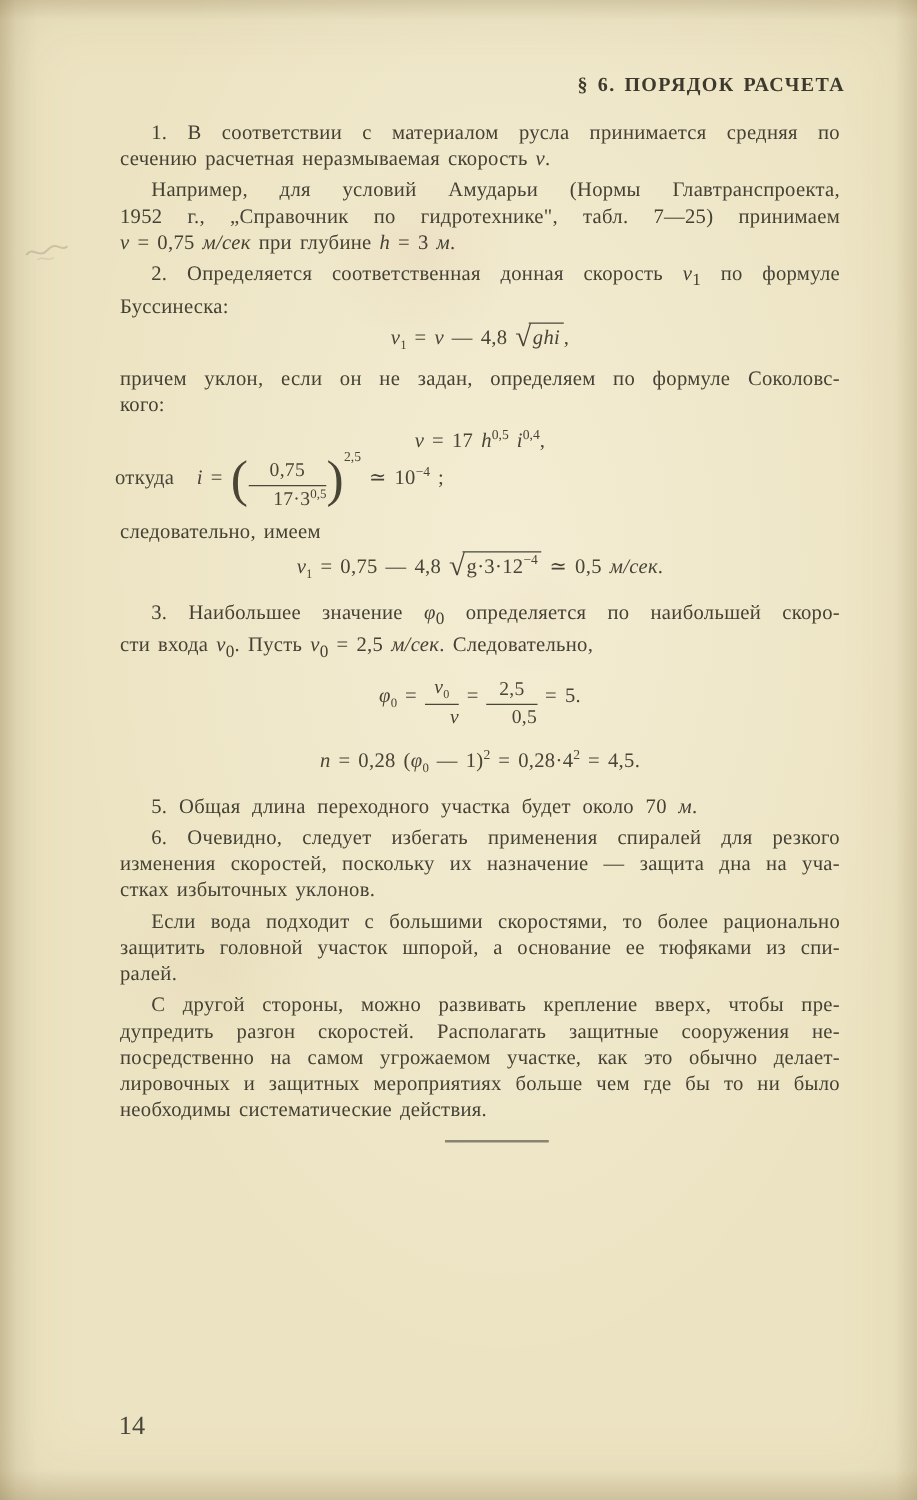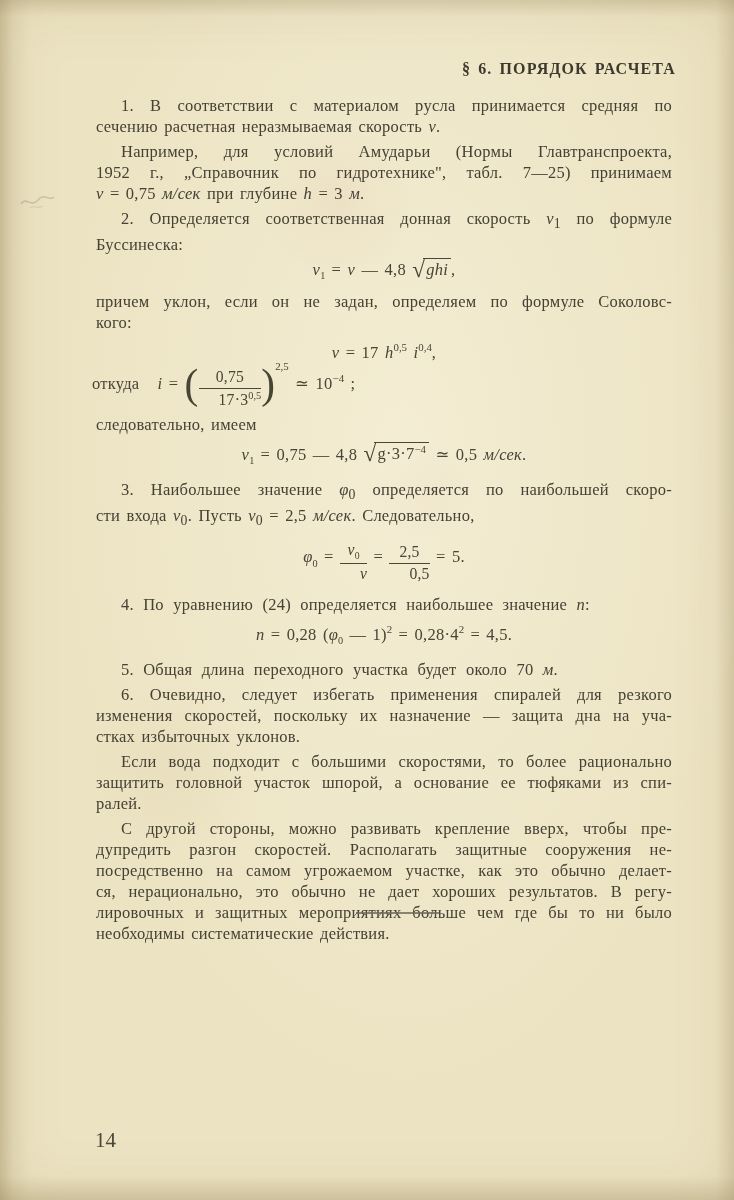--- a/index.html
+++ b/index.html
@@ -108,35 +108,32 @@
 
     <div class="formula f3">
       <span>откуда</span><span class="gap"></span><span class="it">i</span><span> = </span><span class="bigp">(</span><span class="frac"><span class="num">0,75</span><span class="den"><span>17·3</span><sup>0,5</sup></span></span><span class="bigp">)</span><sup class="pexp">2,5</sup><span> ≃ 10</span><sup>−4</sup><span> ;</span>
     </div>
 
     <p class="para">
       <span class="line">следовательно, имеем</span>
     </p>
 
     <div class="formula f4">
-      <span class="it">v</span><sub>1</sub><span> = 0,75 — 4,8 </span><span class="sqrt"><span class="rsign">√</span><span class="radicand"><span>g·3·7</span><sup>−4</sup></span></span><span> ≃ 0,5 </span><span class="it">м/сек</span><span>.</span>
+      <span class="it">v</span><sub>1</sub><span> = 0,75 — 4,8 </span><span class="sqrt"><span class="rsign">√</span><span class="radicand"><span>g·3·12</span><sup>−4</sup></span></span><span> ≃ 0,5 </span><span class="it">м/сек</span><span>.</span>
     </div>
 
     <p class="para ind mt8">
       <span class="line j">3. Наибольшее значение <i>φ</i><sub>0</sub> определяется по наибольшей скоро-</span>
       <span class="line">сти входа <i>v</i><sub>0</sub>. Пусть <i>v</i><sub>0</sub> = 2,5 <i>м/сек</i>. Следовательно,</span>
     </p>
 
     <div class="formula f5">
       <span class="it">φ</span><sub>0</sub><span> = </span><span class="frac"><span class="num"><span class="it">v</span><sub>0</sub></span><span class="den it">v</span></span><span> = </span><span class="frac"><span class="num">2,5</span><span class="den">0,5</span></span><span> = 5.</span>
     </div>
 
-    <p class="para ind mt8">
-      <span class="line sp">4. По уравнению (24) определяется наибольшее значение <i>n</i>:</span>
-    </p>
 
     <div class="formula f6">
       <span class="it">n</span><span> = 0,28 (</span><span class="it">φ</span><sub>0</sub><span> — 1)</span><sup>2</sup><span> = 0,28·4</span><sup>2</sup><span> = 4,5.</span>
     </div>
 
     <p class="para ind mt8">
       <span class="line sp">5. Общая длина переходного участка будет около 70 <i>м</i>.</span>
     </p>
 
     <p class="para ind">
@@ -148,21 +145,20 @@
     <p class="para ind">
       <span class="line j">Если вода подходит с большими скоростями, то более рационально</span>
       <span class="line j">защитить головной участок шпорой, а основание ее тюфяками из спи-</span>
       <span class="line">ралей.</span>
     </p>
 
     <p class="para ind">
       <span class="line j">С другой стороны, можно развивать крепление вверх, чтобы пре-</span>
       <span class="line j">дупредить разгон скоростей. Располагать защитные сооружения не-</span>
       <span class="line j">посредственно на самом угрожаемом участке, как это обычно делает-</span>
-      <span class="line j">ся, нерационально, это обычно не дает хороших результатов. В регу-</span>
       <span class="line j">лировочных и защитных мероприятиях больше чем где бы то ни было</span>
       <span class="line">необходимы систематические действия.</span>
     </p>
 
   </div>
 
   <div class="rule"></div>
 
   <div class="pagenum">14</div>
 

